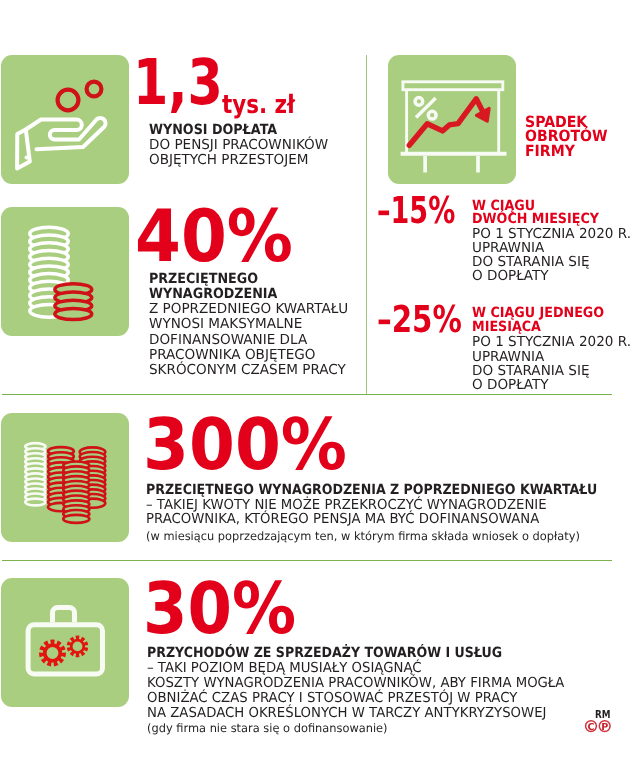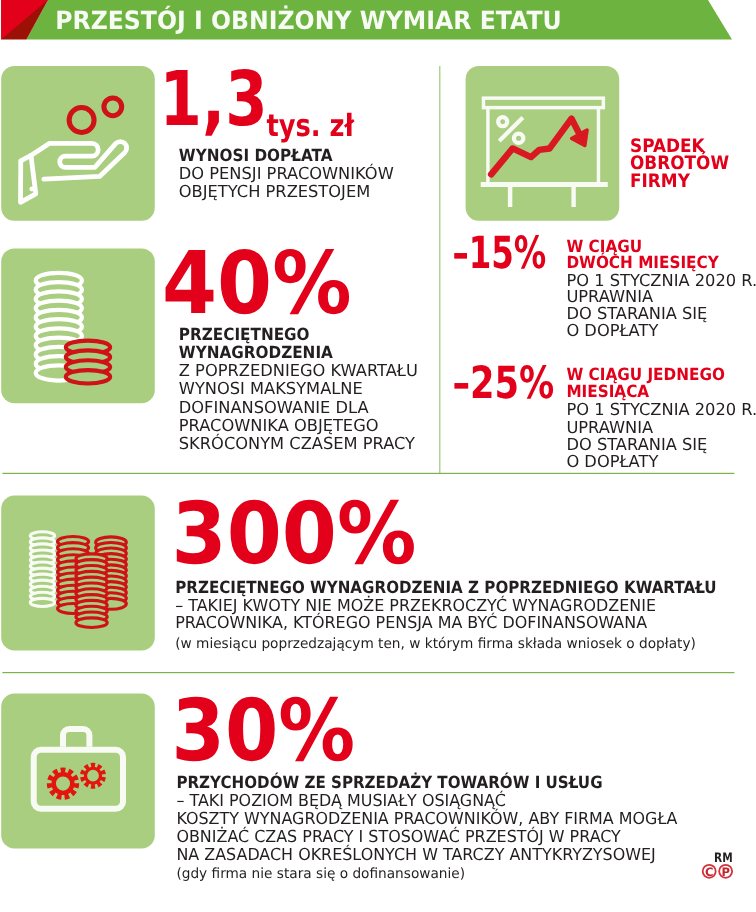--- a/index.html
+++ b/index.html
@@ -90,28 +90,20 @@
   .sp-d1{left:472.2px;top:332.4px;font-size:13.8px;}
   .sp-d2{left:472.2px;top:346.8px;font-size:13.8px;}
   .sp-d3{left:472.2px;top:361.1px;font-size:13.8px;}
   .sp-d4{left:472.2px;top:375.3px;font-size:13.8px;}
 </style>
 </head>
 <body>
 
 <div class="page">
 
-  <div class="header">
-    <svg width="630" height="34" viewBox="0 0 630 34">
-      <polygon points="40,0 590,0 610,33 22,33" fill="#6cb33f"></polygon>
-      <polygon points="1,0 40,0 22,33 1,33" fill="#9c1006"></polygon>
-      <polygon points="1,0 40,0 1,33" fill="#e2001a"></polygon>
-    </svg>
-    <div class="header-title">PRZESTÓJ I OBNIŻONY WYMIAR ETATU</div>
-  </div>
 
   <div class="vdiv" style="left:366px;top:55px;height:340px;"></div>
   <div class="hdiv" style="left:2px;top:394px;width:610px;"></div>
   <div class="hdiv" style="left:2px;top:560px;width:610px;"></div>
 
   <div class="tile" style="left:1px;top:55px;width:128px;height:129px;">
     <svg width="128" height="129" viewBox="0 0 128 129">
       <g fill="none" stroke="#ffffff" stroke-width="4.0" stroke-linecap="round" stroke-linejoin="round">
         <path d="M24.8 74.5 L16.3 79 L16.1 113.6 L28.8 106.5 Z"></path>
         <path d="M24.8 74.5 L40 64.5 L75.5 64.5 a5.3 5.3 0 0 1 0 10.6 L53.5 75.1 a4.7 4.7 0 0 0 0 9.4 L78 84.5 L95.5 64.5 a5.3 5.3 0 0 1 7.5 7.5 L82 92 L35.5 94.2"></path>

